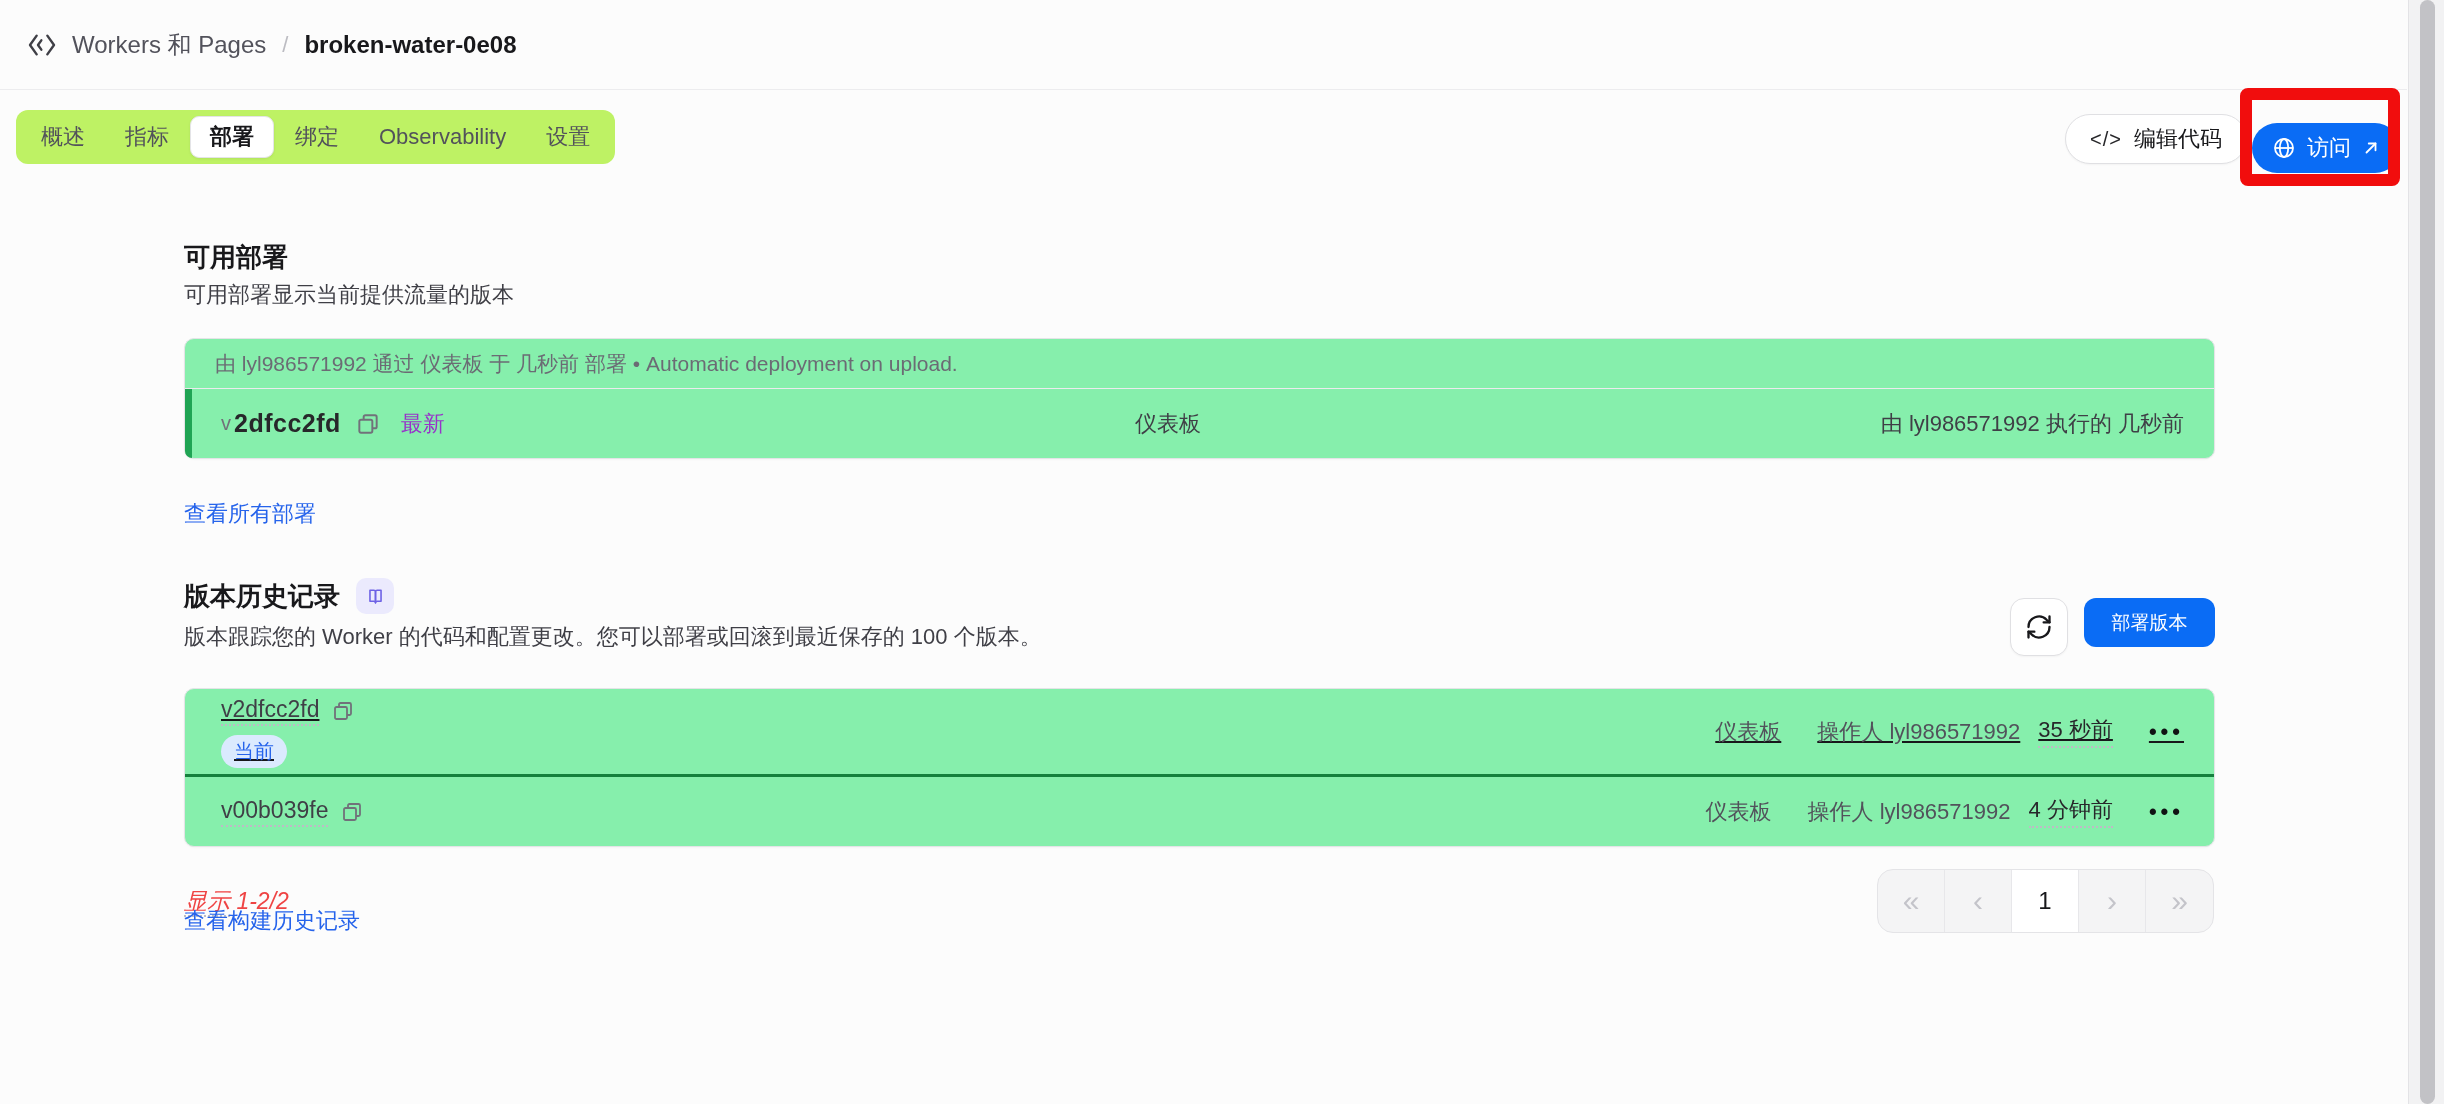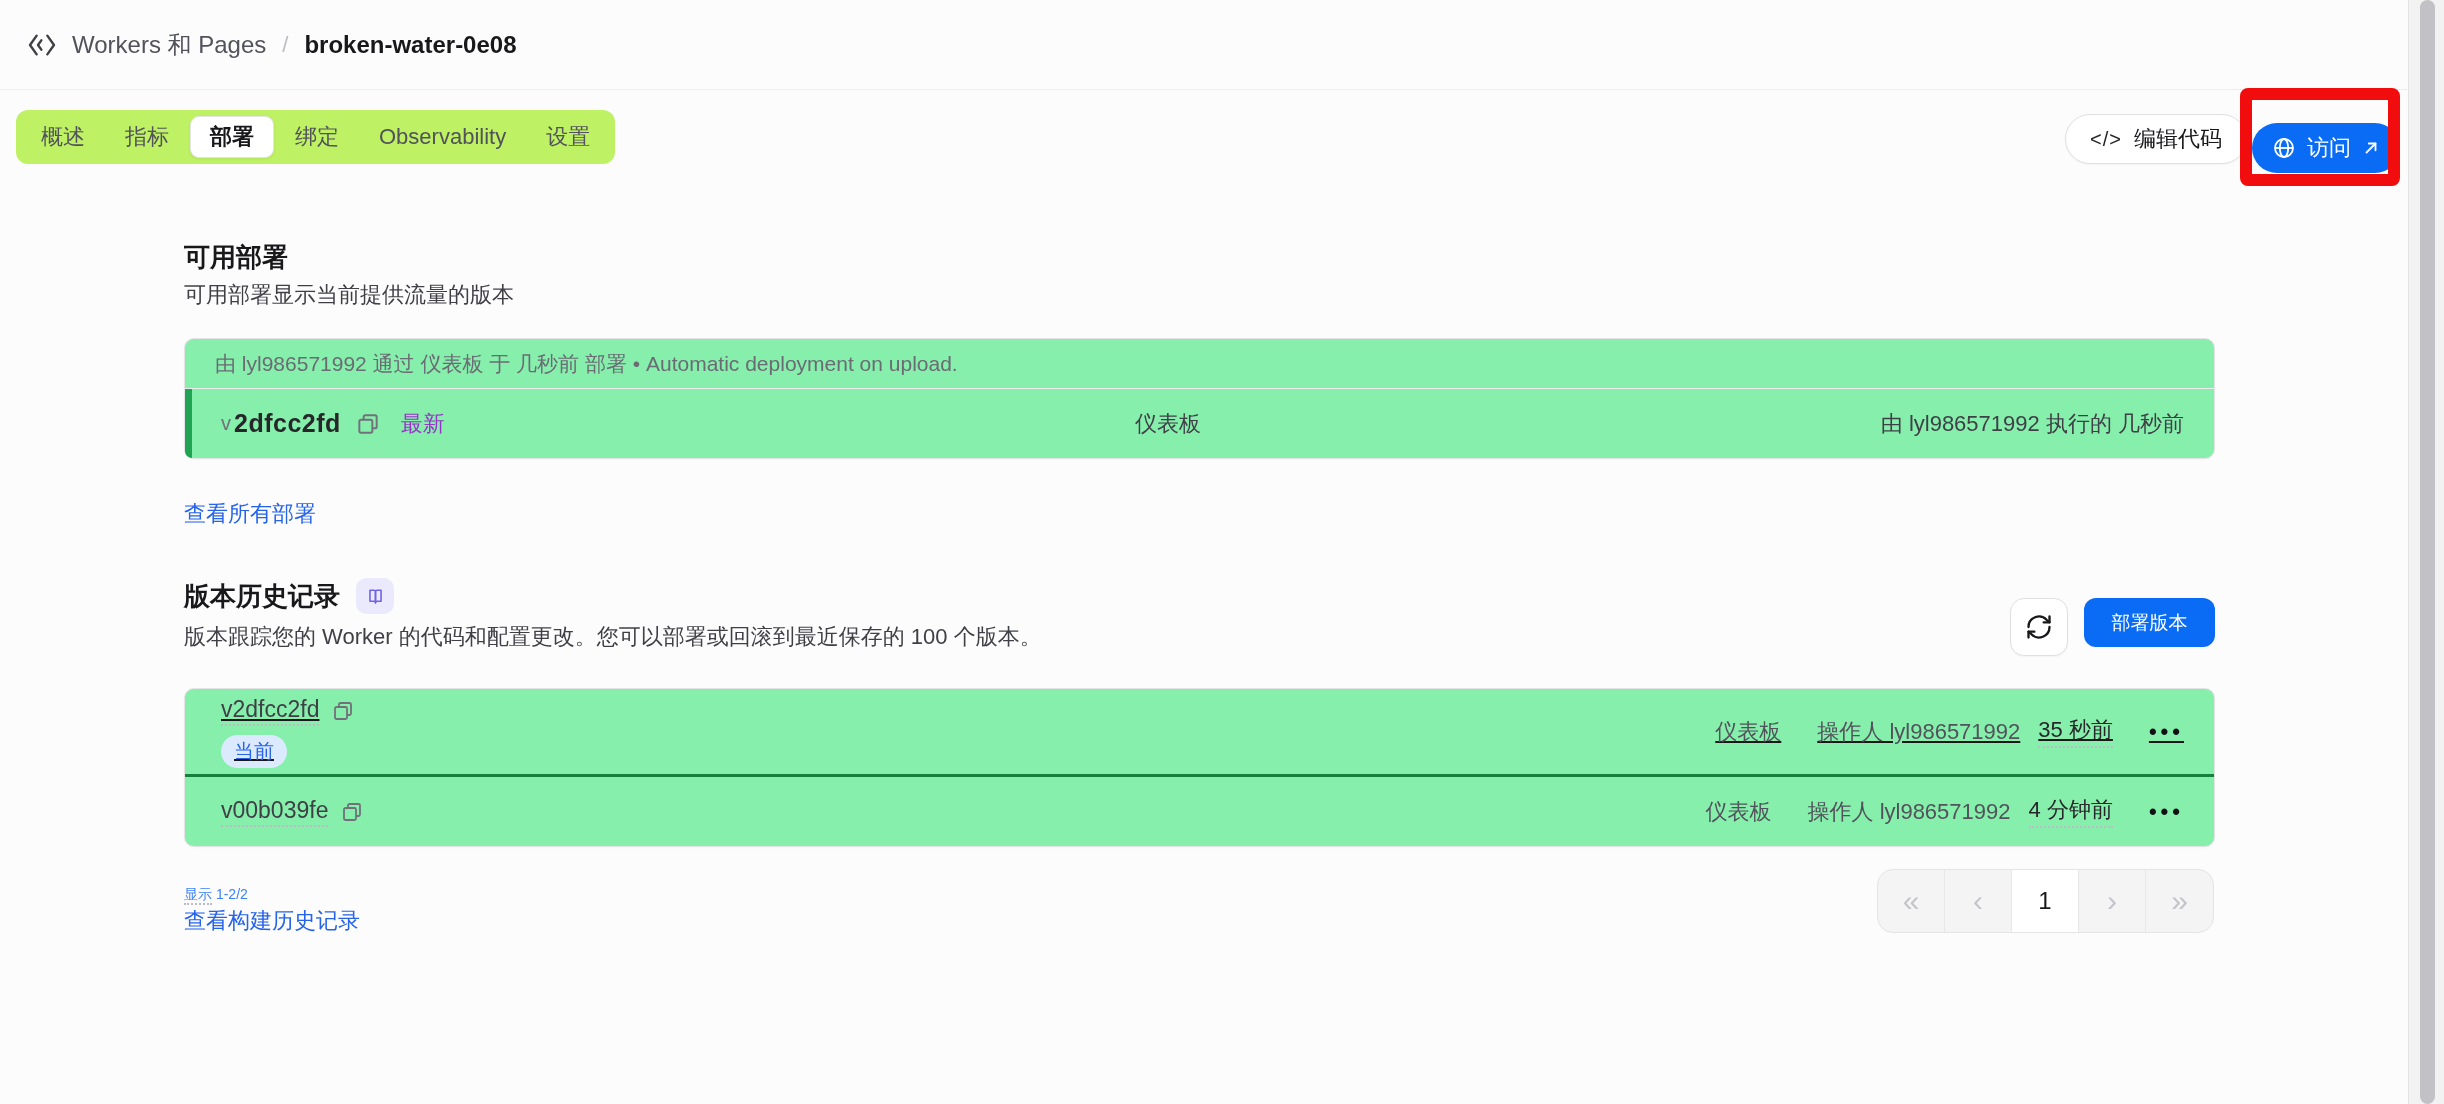--- a/index.html
+++ b/index.html
@@ -126,21 +126,21 @@
   }
   .vrow-right { margin-left:auto; display:flex; align-items:center; font-size:22px; }
   .vr-source { color:#52525b; margin-right:36px; }
   .vr-operator { color:#52525b; margin-right:18px; }
   .vr-time { color:#27272a; border-bottom:2px dotted #bcbcc4; padding-bottom:1px; cursor:pointer; }
   .vr-menu {
     margin-left:36px; font-size:22px; font-weight:700; letter-spacing:4px;
     color:#111114; cursor:pointer; line-height:10px;
   }
 
-  .showing { position:absolute; left:184px; top:886px; font-size:14px; color:#3b82f6; }
+  .showing { position:absolute; left:184px; top:886px; font-size:23px; color:#ef4444;font-style:italic; }
   .showing .dot-ul { border-bottom:2px dotted #bcbcc4; padding-bottom:1px; }
 
   
   .pagination {
     position:absolute; left:1877px; top:869px; height:64px;
     display:flex; border:1px solid #e4e4e7; border-radius:16px;
     overflow:hidden; background:#f4f4f5;
   }
   .page-cell {
     width:67px; display:flex; align-items:center; justify-content:center;

